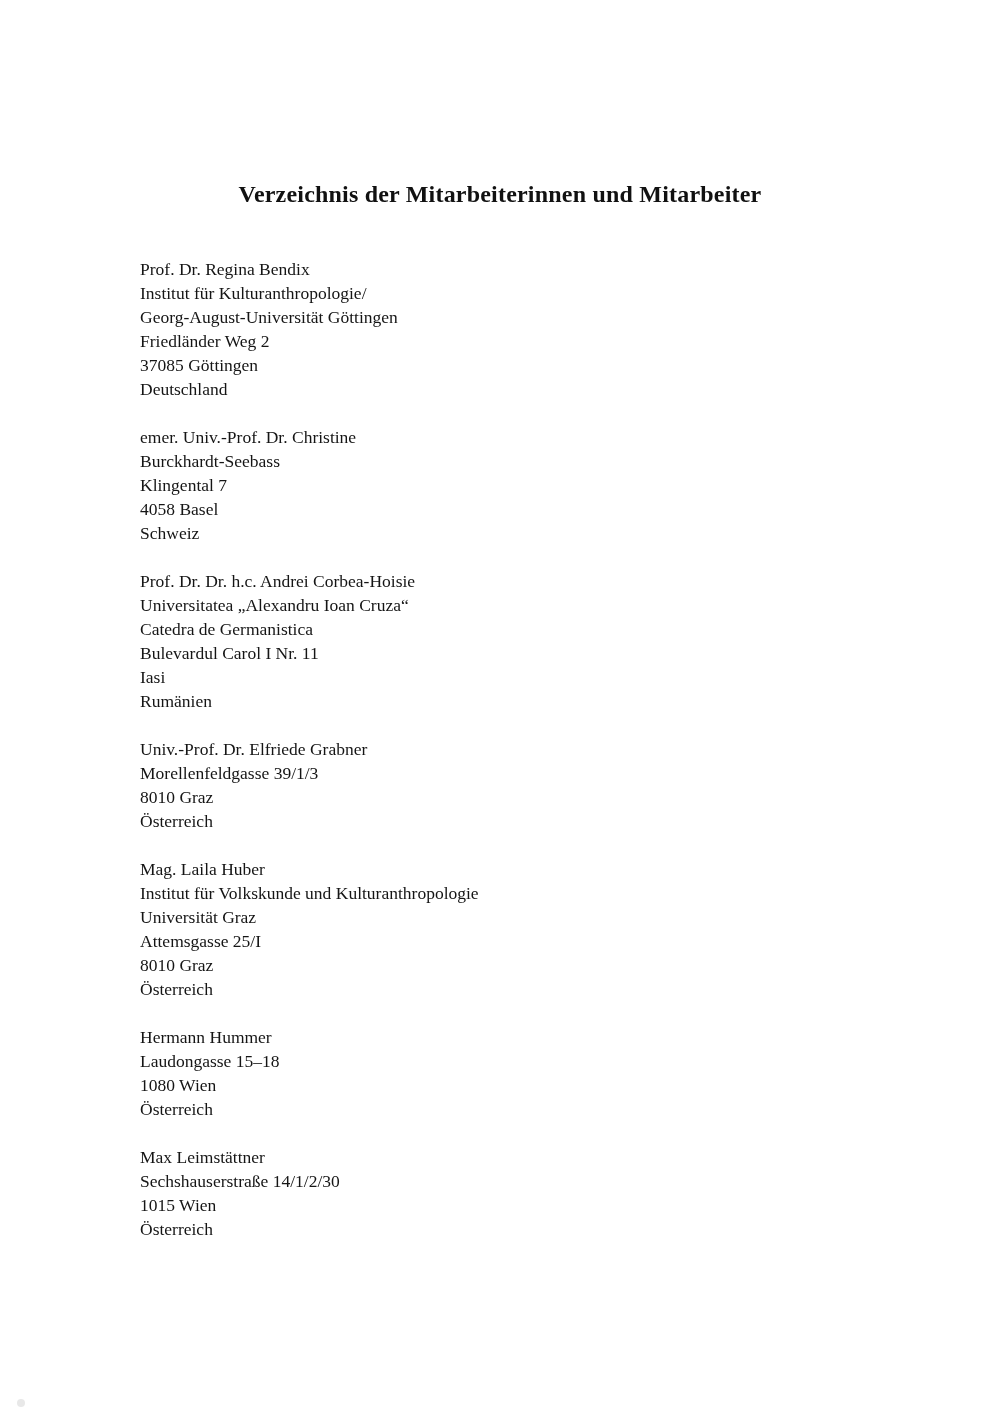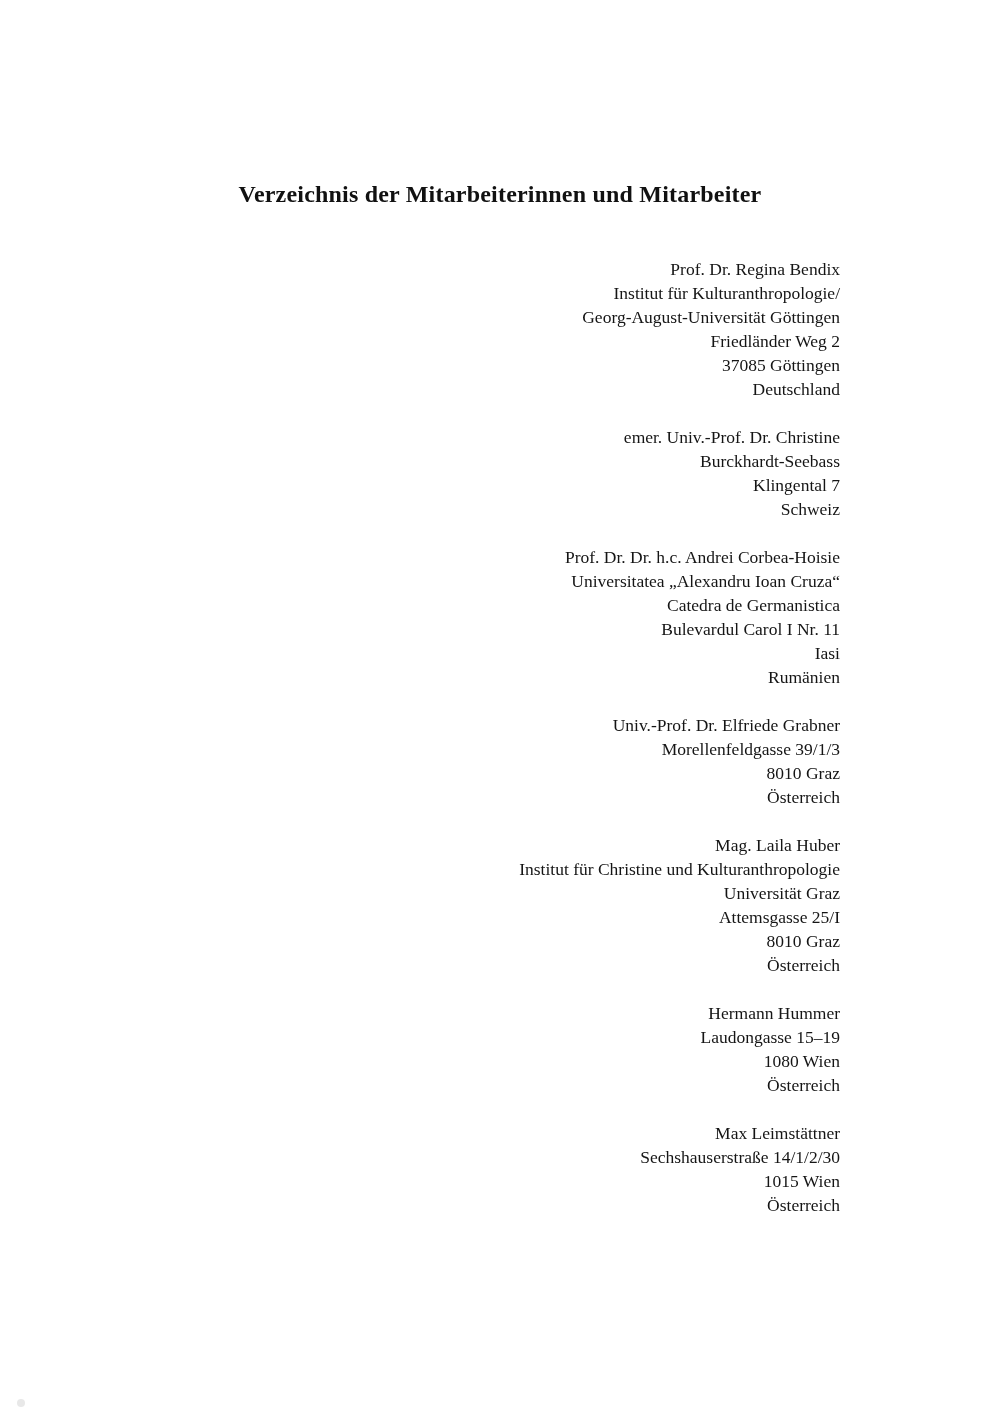--- a/index.html
+++ b/index.html
@@ -26,21 +26,20 @@
     font-size: 24px;
     font-weight: bold;
     letter-spacing: 0.2px;
     color: #111111;
   }
   .entries {
     position: absolute;
     top: 257px;
     left: 140px;
     width: 700px;
-    text-align: right;
   }
   .entry {
     margin: 0 0 24px 0;
   }
   .line {
     font-size: 17.5px;
     line-height: 24px;
     white-space: pre;
   }
   .scan-speck {
@@ -66,47 +65,48 @@
         <div class="line">Institut für Kulturanthropologie/</div>
         <div class="line">Georg-August-Universität Göttingen</div>
         <div class="line">Friedländer Weg 2</div>
         <div class="line">37085 Göttingen</div>
         <div class="line">Deutschland</div>
       </div>
       <div class="entry">
         <div class="line">emer. Univ.-Prof. Dr. Christine</div>
         <div class="line">Burckhardt-Seebass</div>
         <div class="line">Klingental 7</div>
+        <div class="line">4058 Basel</div>
         <div class="line">Schweiz</div>
       </div>
       <div class="entry">
         <div class="line">Prof. Dr. Dr. h.c. Andrei Corbea-Hoisie</div>
         <div class="line">Universitatea „Alexandru Ioan Cruza“</div>
         <div class="line">Catedra de Germanistica</div>
         <div class="line">Bulevardul Carol I Nr. 11</div>
         <div class="line">Iasi</div>
         <div class="line">Rumänien</div>
       </div>
       <div class="entry">
         <div class="line">Univ.-Prof. Dr. Elfriede Grabner</div>
         <div class="line">Morellenfeldgasse 39/1/3</div>
         <div class="line">8010 Graz</div>
         <div class="line">Österreich</div>
       </div>
       <div class="entry">
         <div class="line">Mag. Laila Huber</div>
-        <div class="line">Institut für Christine und Kulturanthropologie</div>
+        <div class="line">Institut für Volkskunde und Kulturanthropologie</div>
         <div class="line">Universität Graz</div>
         <div class="line">Attemsgasse 25/I</div>
         <div class="line">8010 Graz</div>
         <div class="line">Österreich</div>
       </div>
       <div class="entry">
         <div class="line">Hermann Hummer</div>
-        <div class="line">Laudongasse 15–19</div>
+        <div class="line">Laudongasse 15–18</div>
         <div class="line">1080 Wien</div>
         <div class="line">Österreich</div>
       </div>
       <div class="entry">
         <div class="line">Max Leimstättner</div>
         <div class="line">Sechshauserstraße 14/1/2/30</div>
         <div class="line">1015 Wien</div>
         <div class="line">Österreich</div>
       </div>
     </div>

